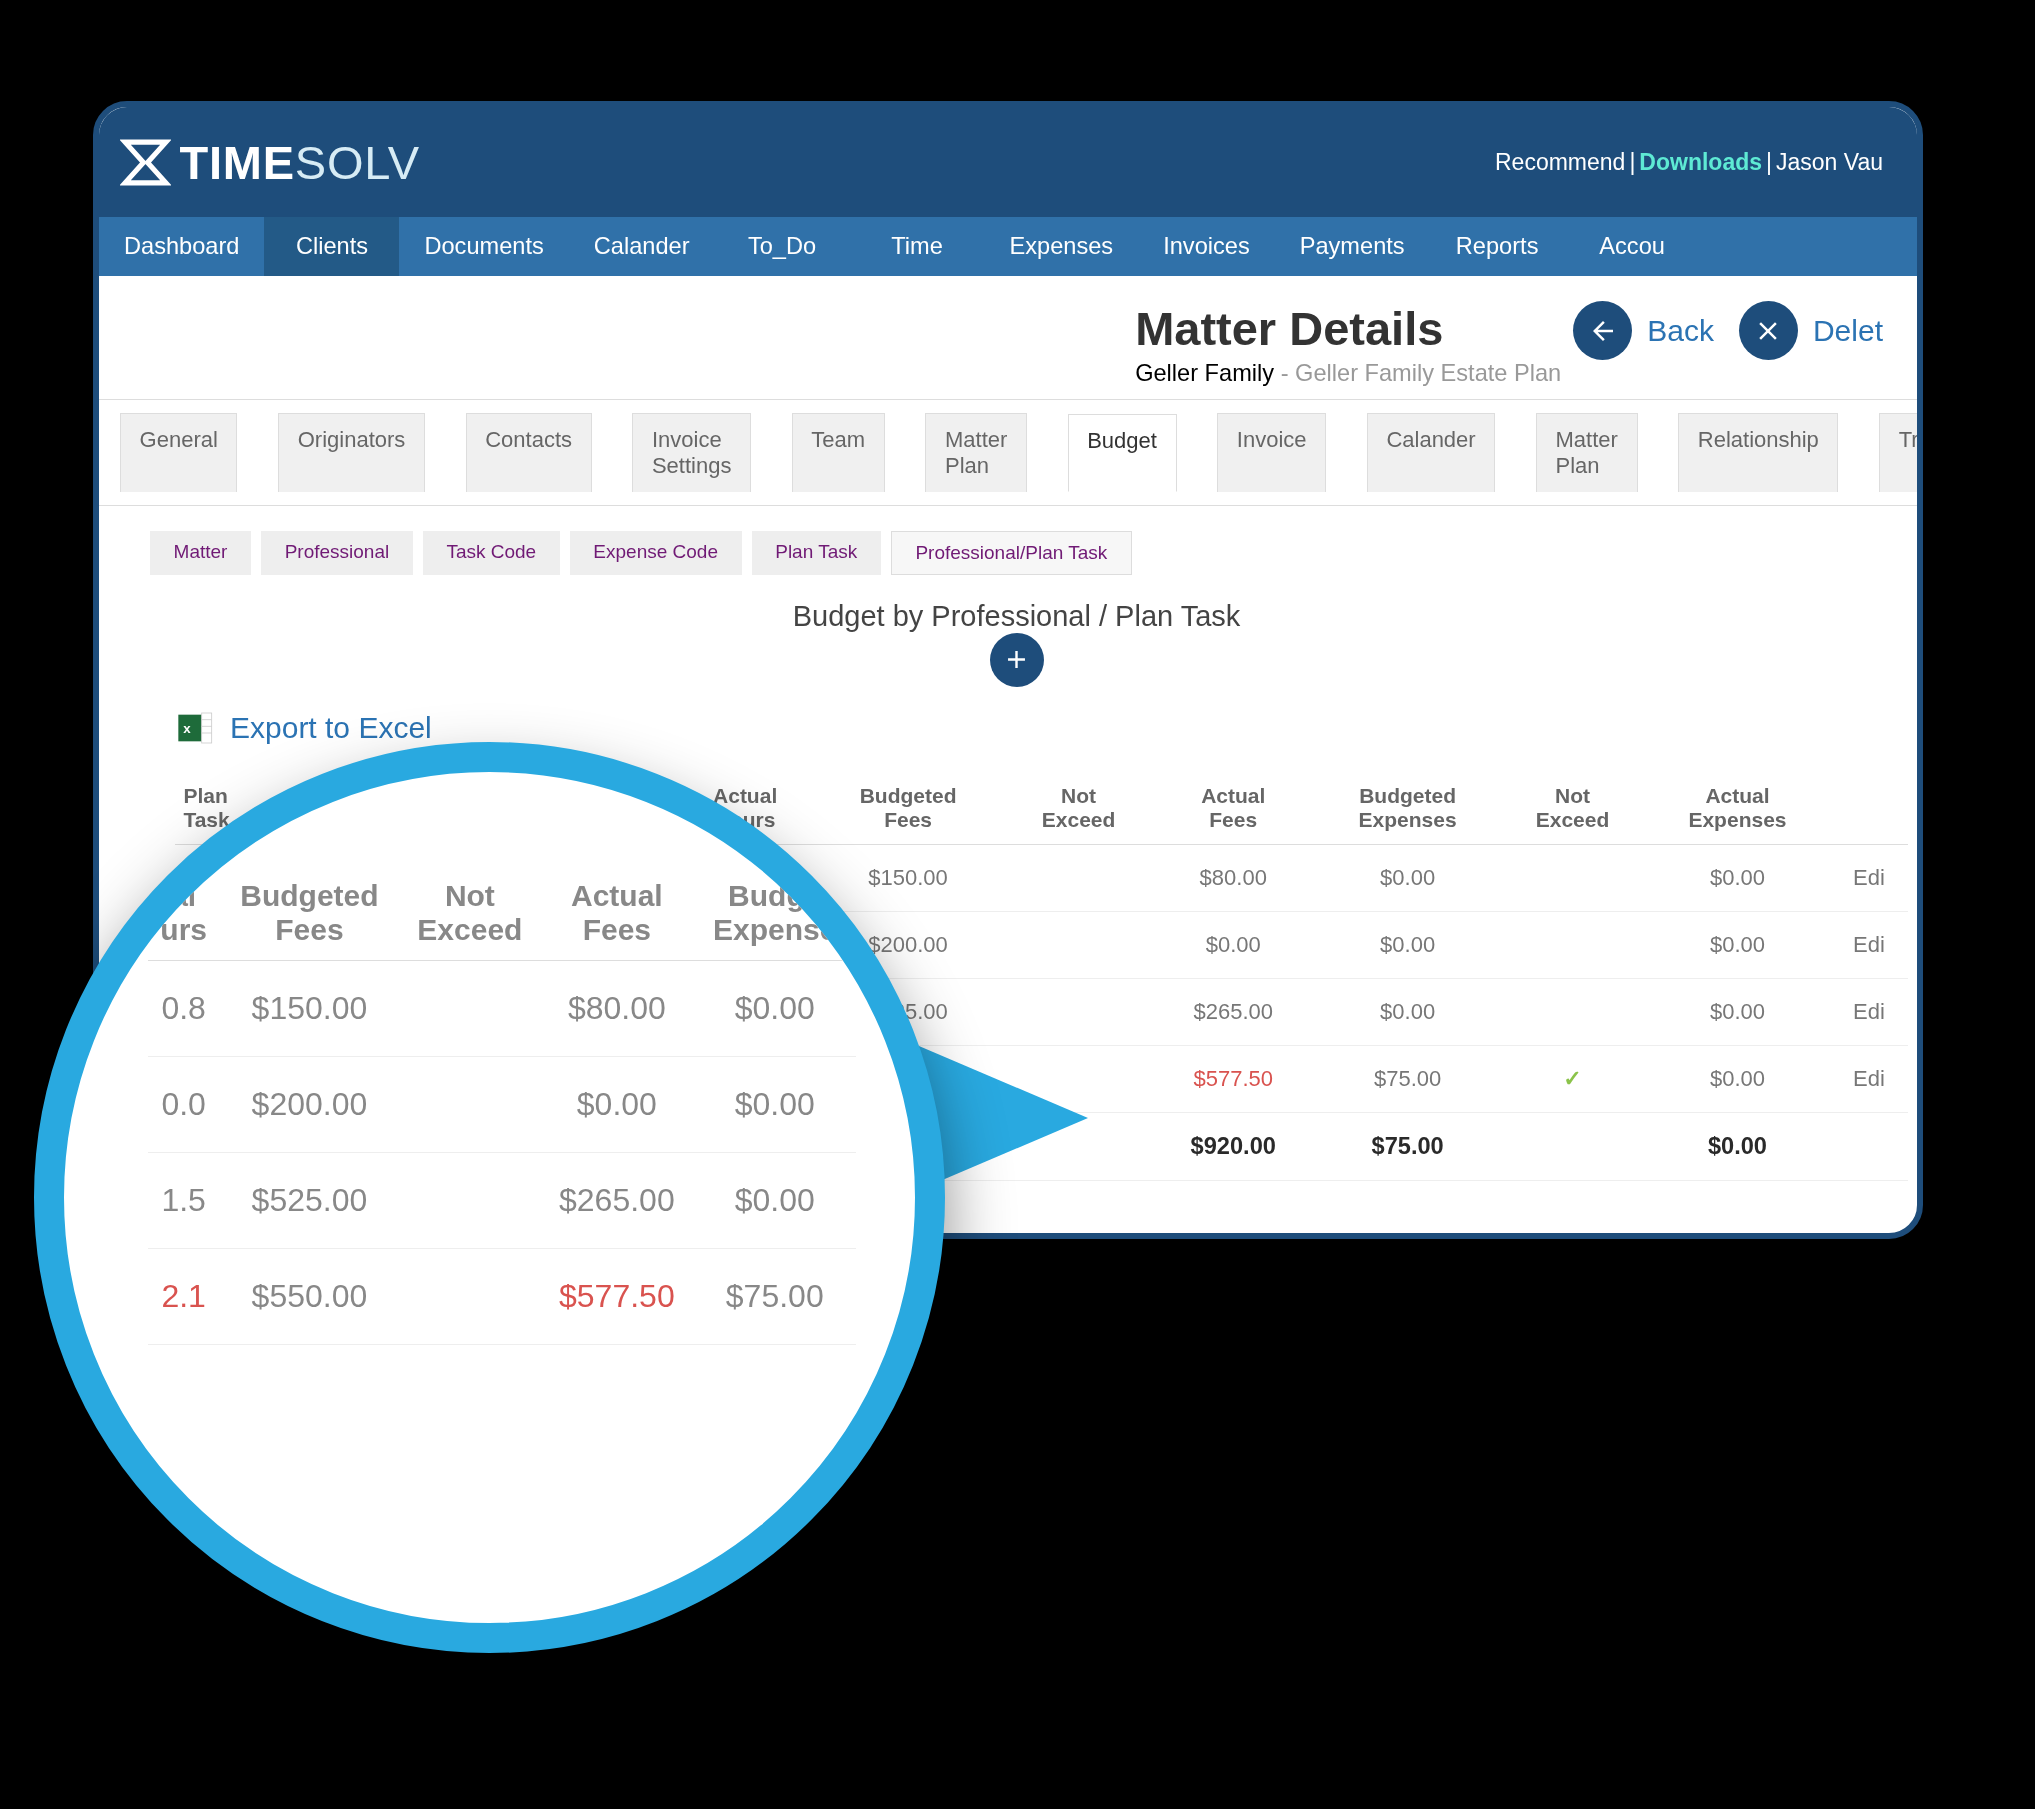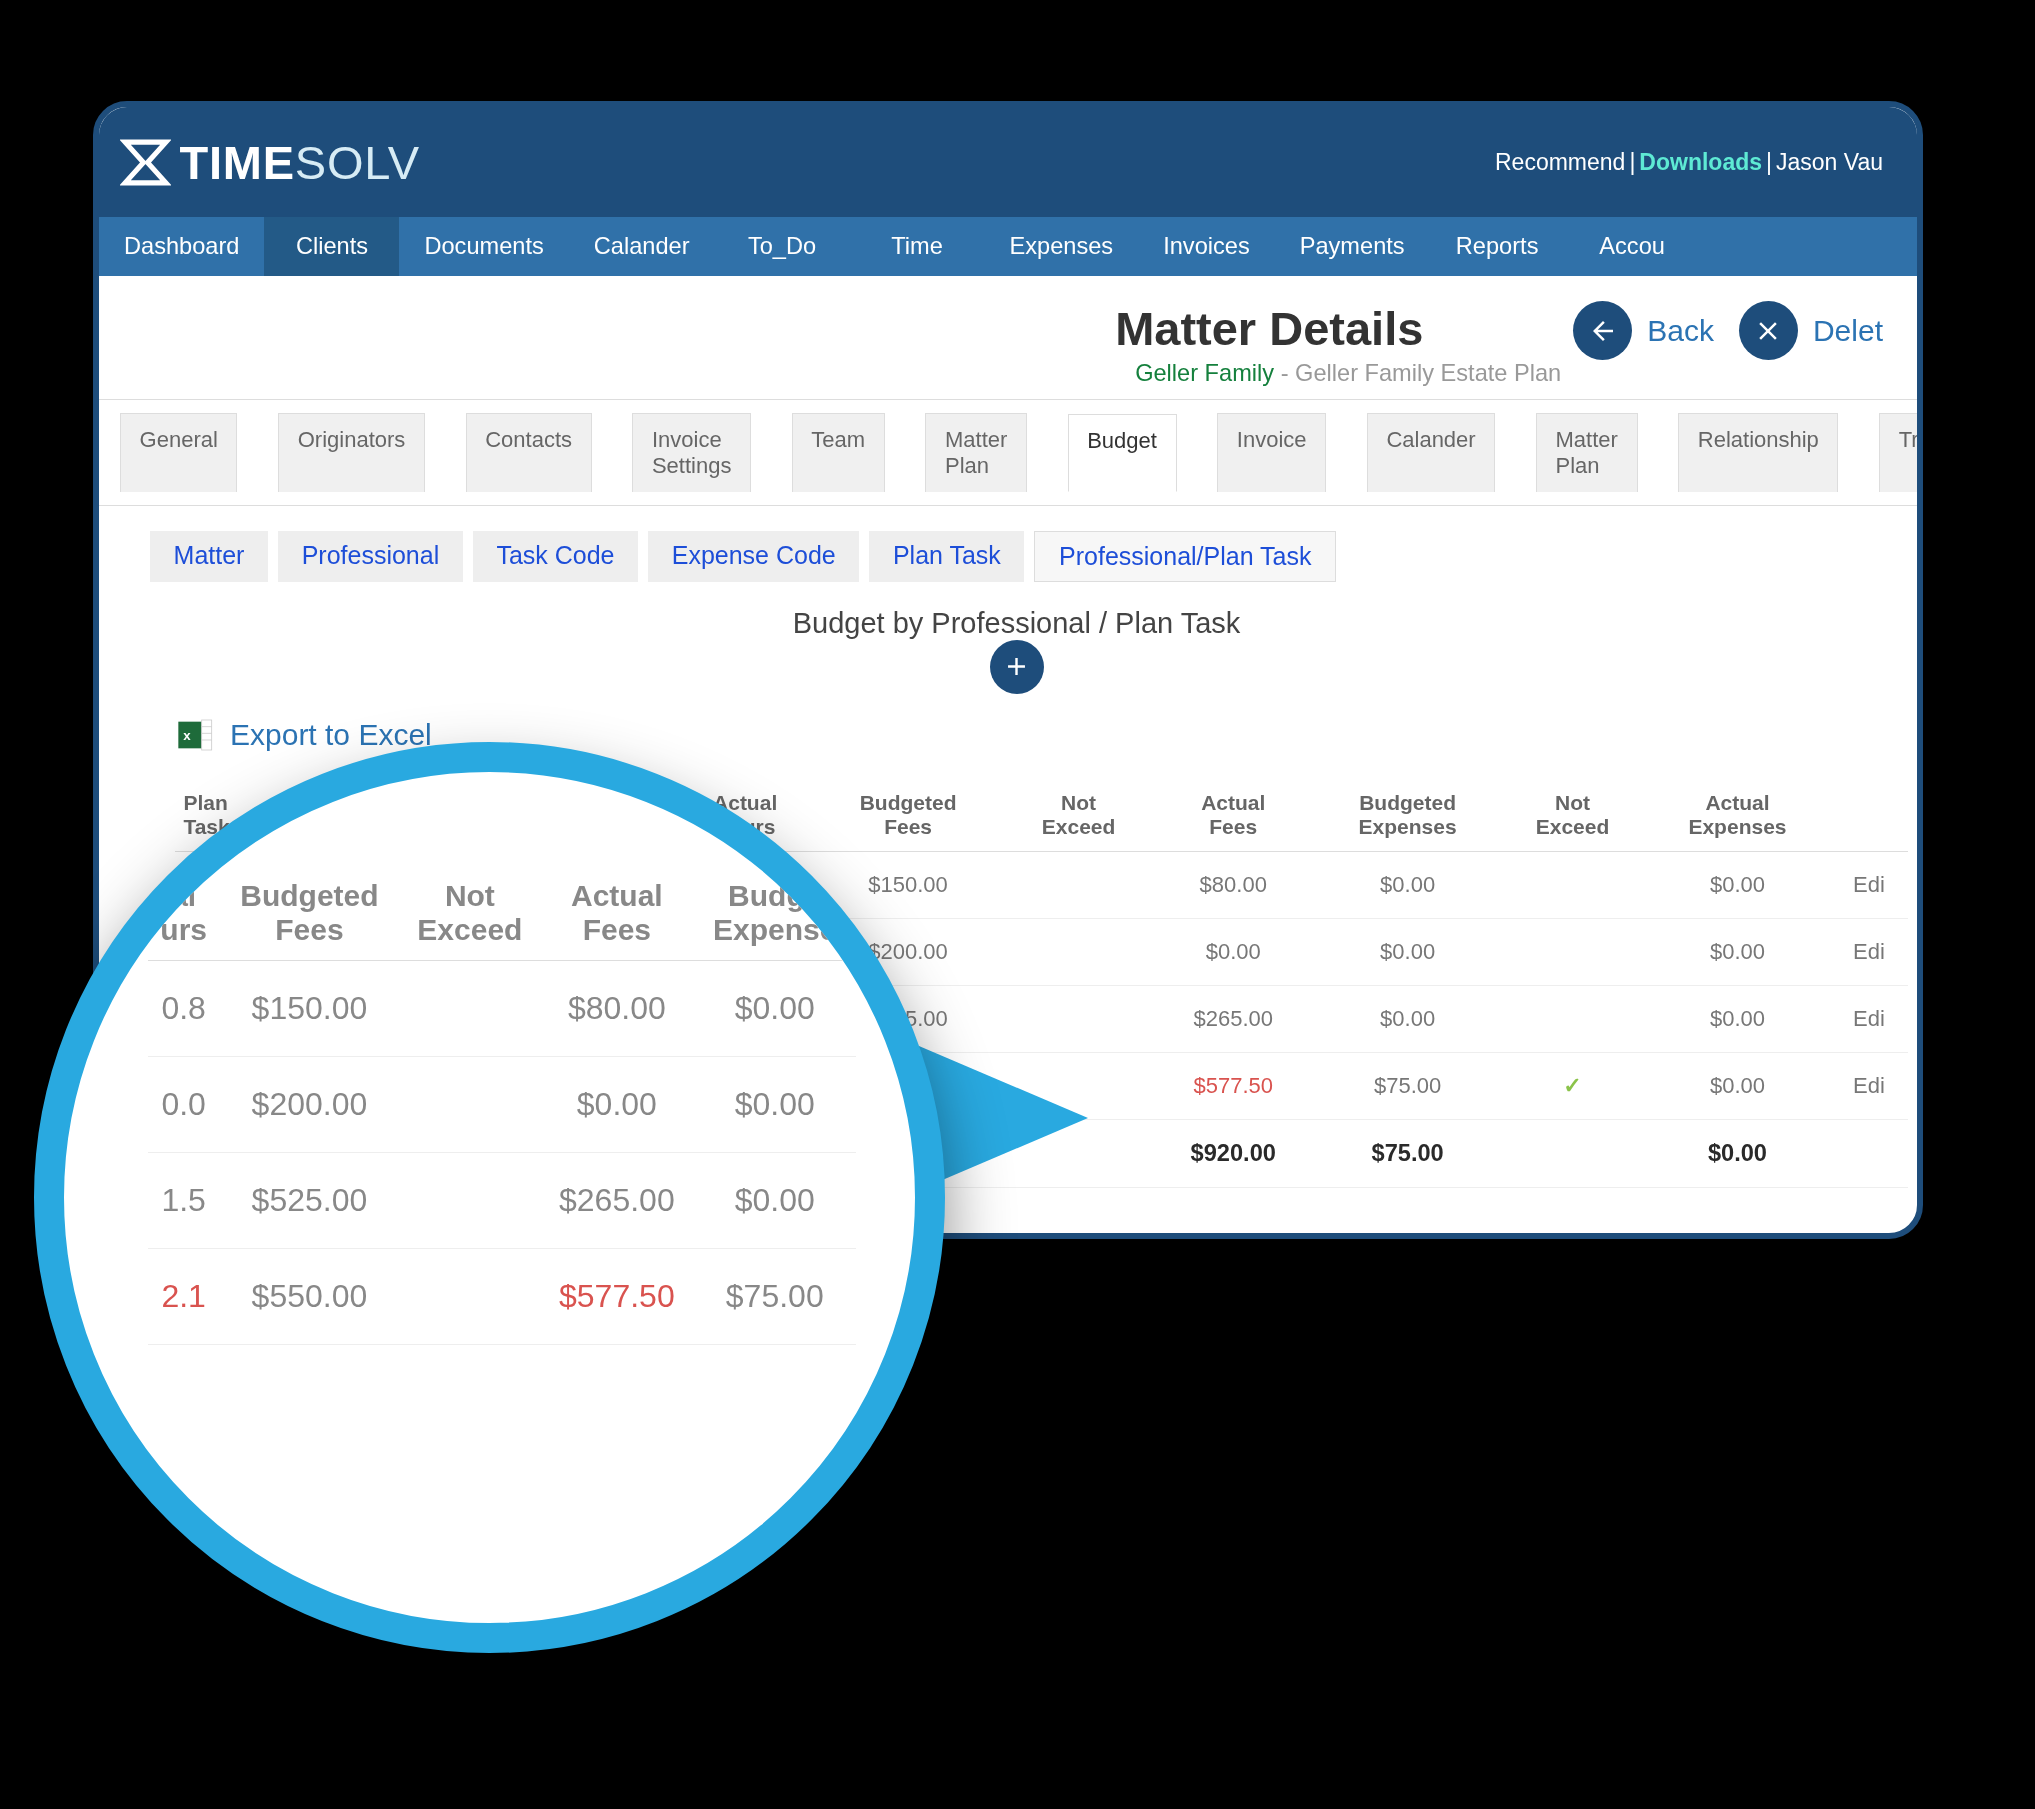--- a/index.html
+++ b/index.html
@@ -91,21 +91,21 @@
 .page-title {
   font-size: 47px;
   font-weight: 600;
   color: #333;
 }
 .breadcrumb {
   font-size: 23.6px;
   color: #999;
   margin-top: 3.4px;
 }
-.breadcrumb a { color: #15803d; text-decoration: none; font-weight: 500; margin-left: 20px; }
+.breadcrumb a { color: #000000; text-decoration: none; font-weight: 500; }
 
 .page-actions {
   display: flex;
   align-items: center;
   gap: 25px;
 }
 .action-btn {
   display: flex;
   align-items: center;
   gap: 15px;
@@ -157,22 +157,22 @@
 .budget-area { padding: 25px 34px 0 51px; }
 
 .sub-tabs {
   display: flex;
   gap: 10px;
   margin-bottom: 25px;
 }
 .sub-tab {
   padding: 10px 23.6px;
   background: #eeeeee;
-  color: #1d4ed8;
-  font-size: 25px;
+  color: #701a75;
+  font-size: 19px;
   cursor: pointer;
 }
 .sub-tab.active {
   background: #f7f7f7;
   border: 0.8px solid #ddd;
 }
 
 .section-head {
   display: flex;
   justify-content: space-between;

